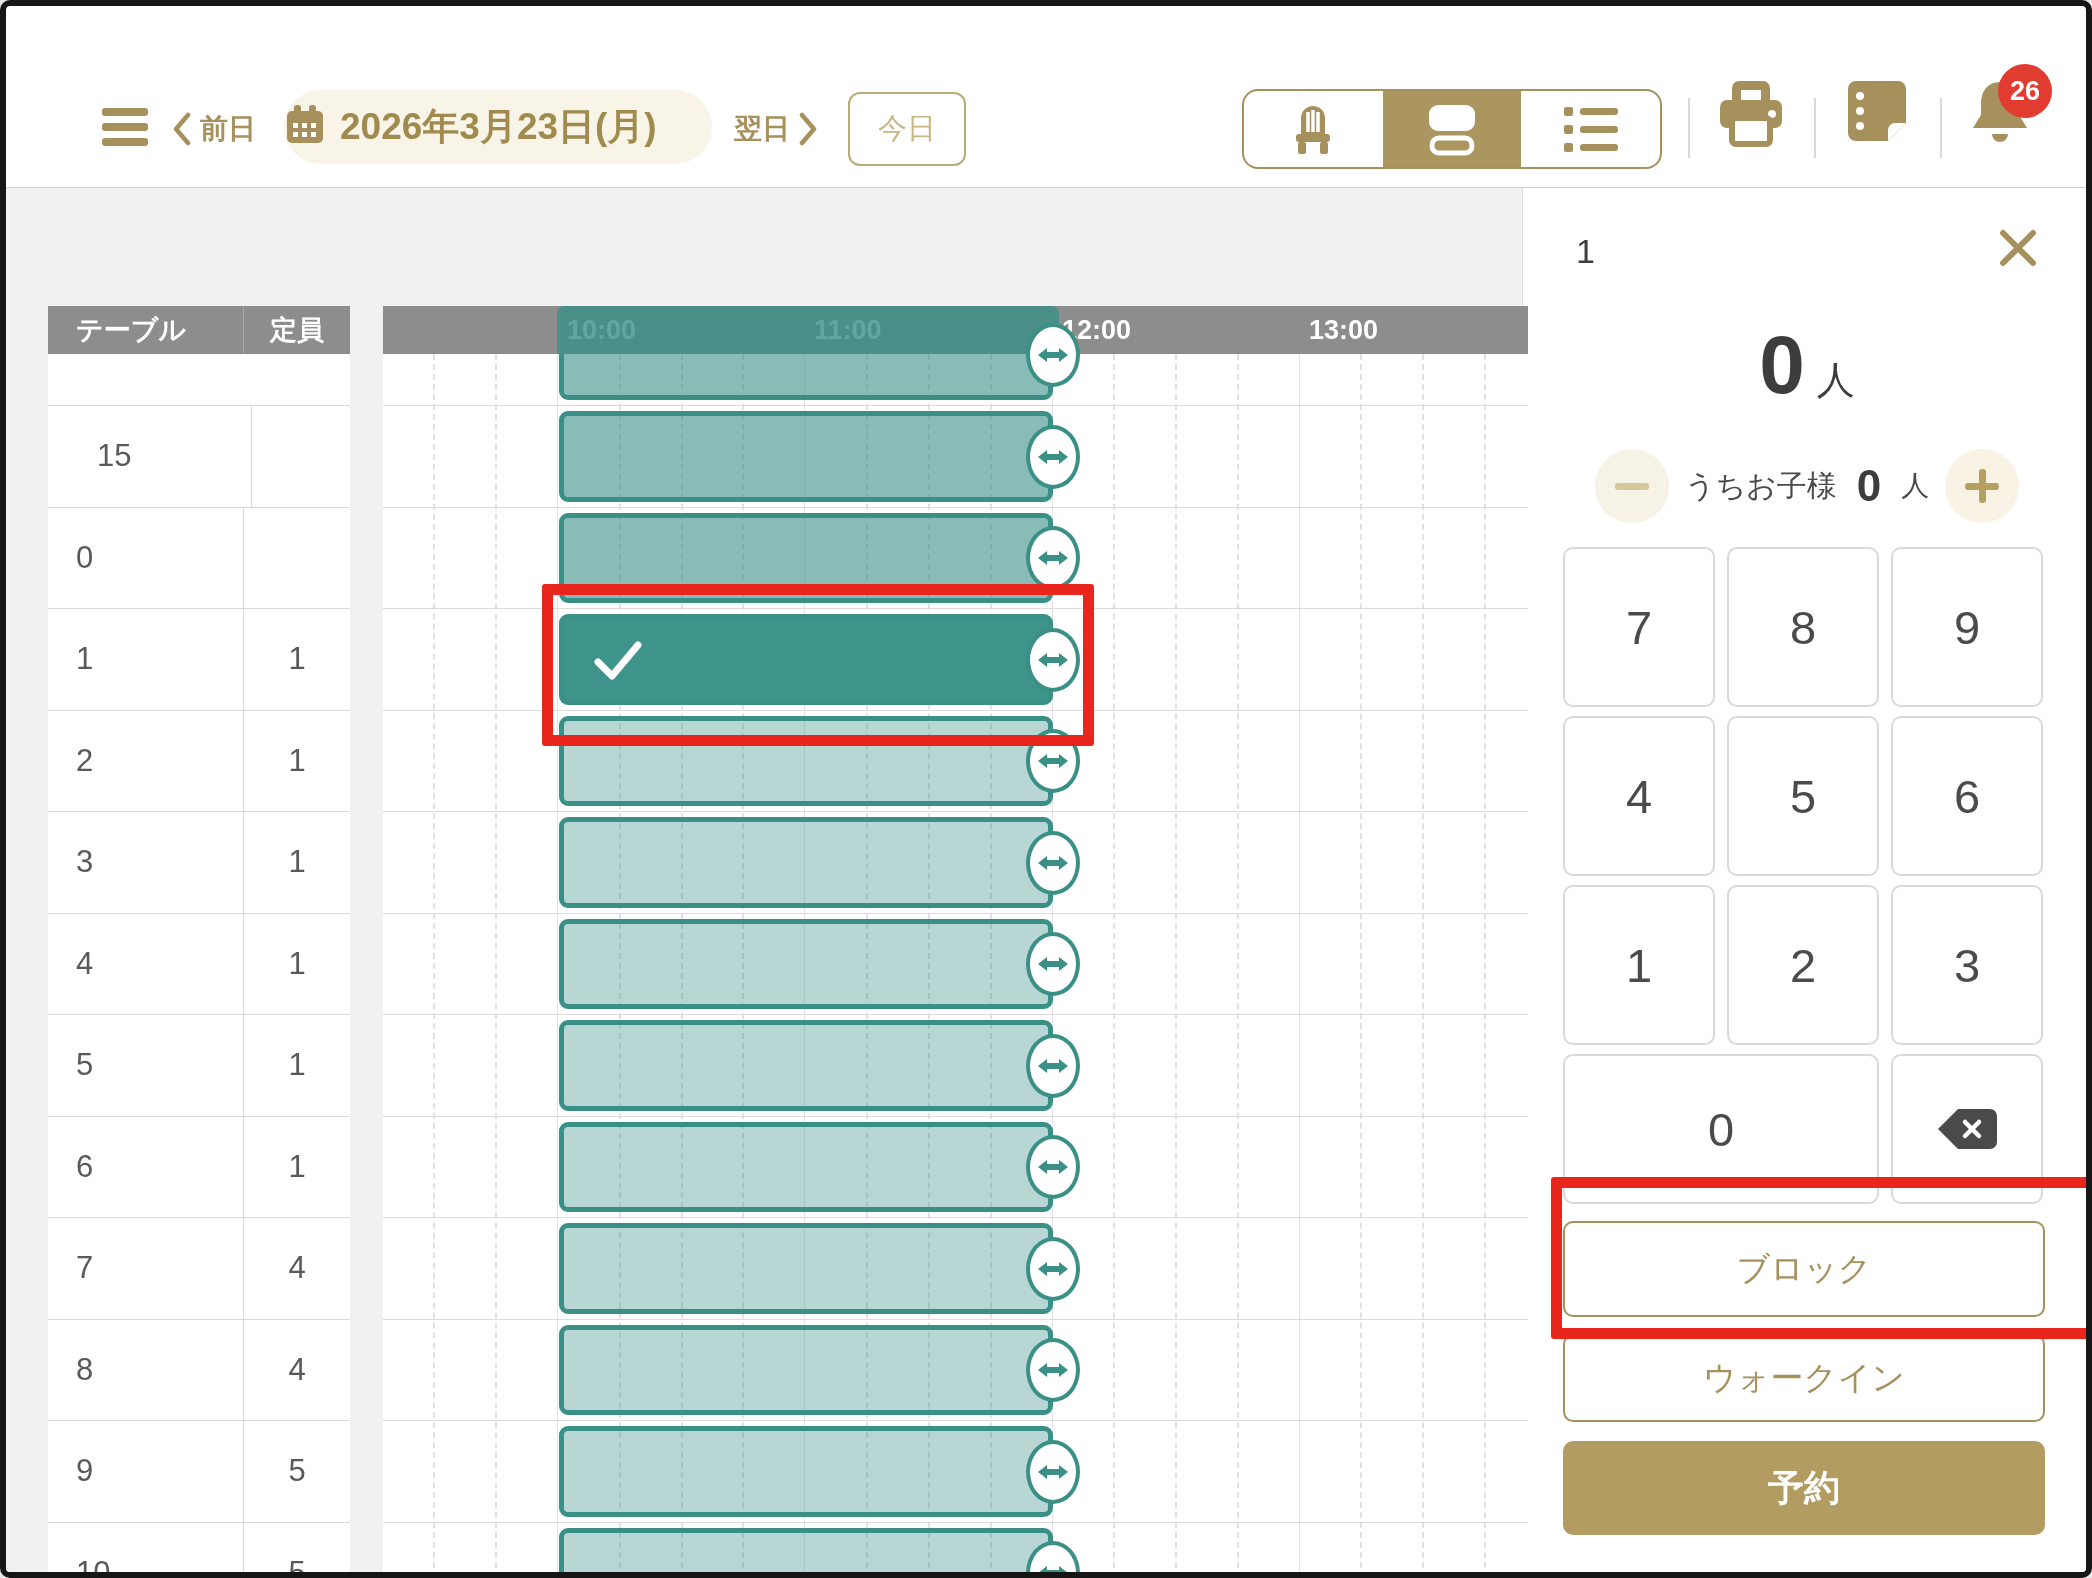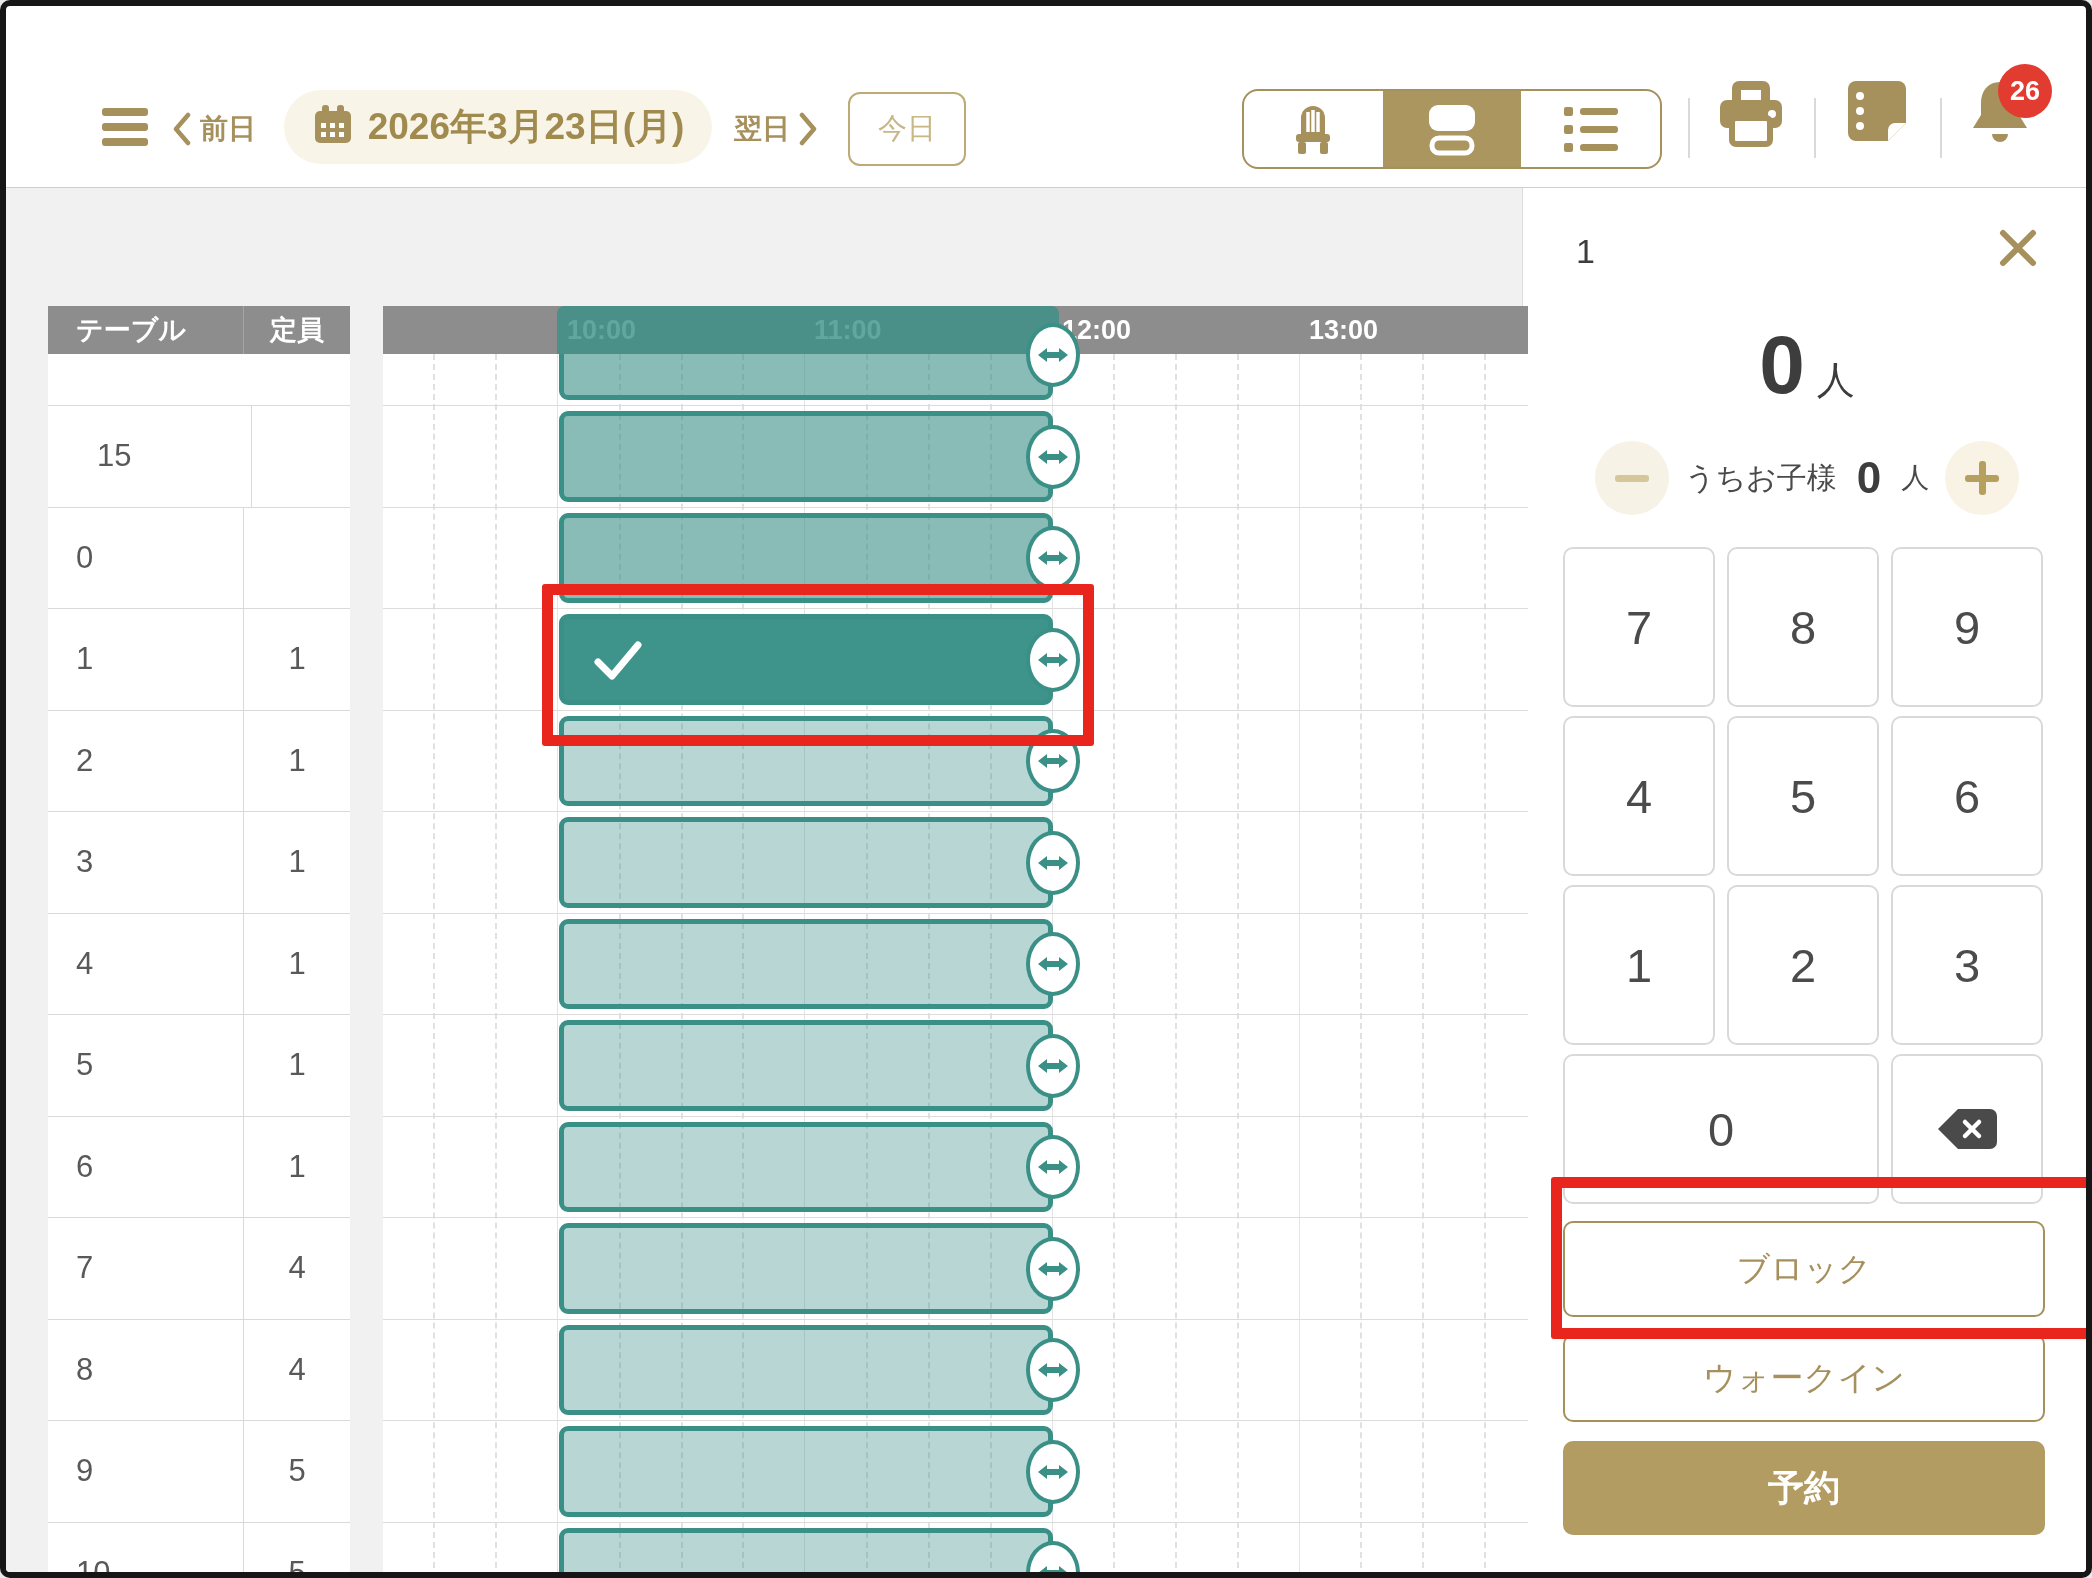--- a/index.html
+++ b/index.html
@@ -14,21 +14,21 @@
   .battery .fill{position:absolute;left:3px;top:3px;right:3px;bottom:3px;background:#111;border-radius:5px;}
   .battery .nub{position:absolute;right:-7px;top:9px;width:4px;height:12px;background:#9a9a9a;border-radius:0 3px 3px 0;}
   
   .toolbar{position:absolute;left:0;top:56px;width:2080px;height:125px;background:#fff;border-bottom:1px solid #cfcfcf;}
   .hamburger{position:absolute;left:96px;top:46px;width:46px;cursor:pointer;}
   .hamburger div{height:8px;background:#a6905c;border-radius:3px;margin-bottom:7px;}
   .navday{position:absolute;top:48px;display:flex;align-items:center;gap:8px;font-size:28px;font-weight:700;color:#a6905c;}
   .prevday{left:166px;}
   .nextday{left:728px;}
   .datepill{position:absolute;left:278px;top:28px;width:428px;height:74px;background:#f8f4e7;border-radius:38px;
-    display:flex;align-items:center;justify-content:center;gap:14px;}
+    display:flex;align-items:center;gap:14px;}
   .datepill .dtext{font-size:37px;font-weight:700;color:#a08a4e;}
   .todaybtn{position:absolute;left:842px;top:30px;width:114px;height:70px;border:2px solid #bcab74;border-radius:12px;
     background:#fff;display:flex;align-items:center;justify-content:center;font-size:29px;color:#c7b785;}
   .seg{position:absolute;left:1236px;top:27px;width:416px;height:76px;border:2px solid #a6905c;border-radius:16px;
     overflow:hidden;display:flex;background:#fff;}
   .seg .s{flex:1;display:flex;align-items:center;justify-content:center;}
   .seg .s.sel{background:#ab9660;}
   .tbsep{position:absolute;top:36px;width:2px;height:60px;background:#d9d9d9;}
   .icobtn{position:absolute;top:16px;cursor:pointer;}
   .badge{position:absolute;left:30px;top:-14px;width:54px;height:54px;border-radius:50%;background:#e23b30;
@@ -64,21 +64,21 @@
   .chk{position:absolute;z-index:3;}
   
   .redrect{position:absolute;border:11px solid #e8261d;border-radius:3px;z-index:50;}
   
   .panel{position:absolute;left:1516px;top:182px;width:570px;height:1390px;}
   .p-tab{position:absolute;left:54px;top:44px;font-size:34px;color:#3d3d3d;}
   .p-close{position:absolute;left:474px;top:38px;width:44px;height:44px;cursor:pointer;}
   .p-count{position:absolute;left:0;top:130px;width:100%;display:flex;align-items:baseline;justify-content:center;gap:12px;}
   .p-count .big{font-size:82px;font-weight:700;color:#3d3d3d;}
   .p-count .unit{font-size:38px;color:#3d3d3d;}
-  .p-child{position:absolute;left:0;top:252px;width:100%;height:76px;display:flex;align-items:center;justify-content:center;gap:16px;}
+  .p-child{position:absolute;left:0;top:260px;width:100%;height:76px;display:flex;align-items:center;justify-content:center;gap:16px;}
   .stepbtn{width:74px;height:74px;border-radius:50%;display:flex;align-items:center;justify-content:center;cursor:pointer;}
   .stepbtn.minus{background:#f6f2e5;}
   .stepbtn.plus{background:#f8f3e4;}
   .minusbar{width:34px;height:7px;background:#d6c79b;border-radius:3px;}
   .pluswrap{position:relative;width:34px;height:34px;}
   .pluswrap div{position:absolute;background:#b5a060;border-radius:3px;}
   .plus-h{left:0;top:14px;width:34px;height:7px;}
   .plus-v{left:14px;top:0;width:7px;height:34px;}
   .p-child .lbl{font-size:30px;color:#4a4a4a;}
   .p-child .num{font-size:44px;font-weight:700;color:#3d3d3d;margin:0 4px;}

